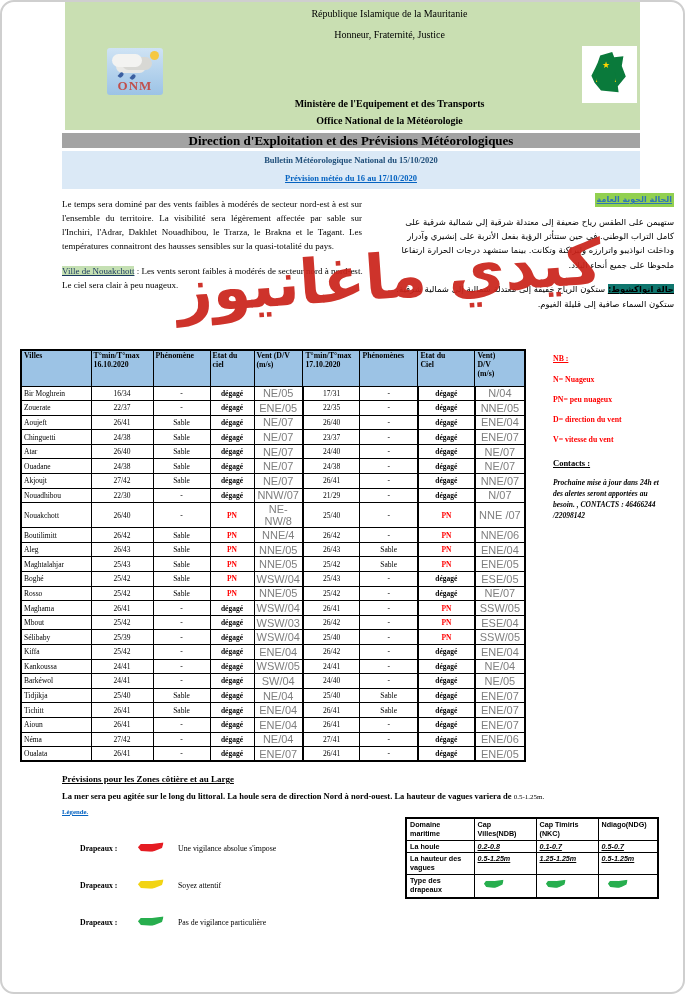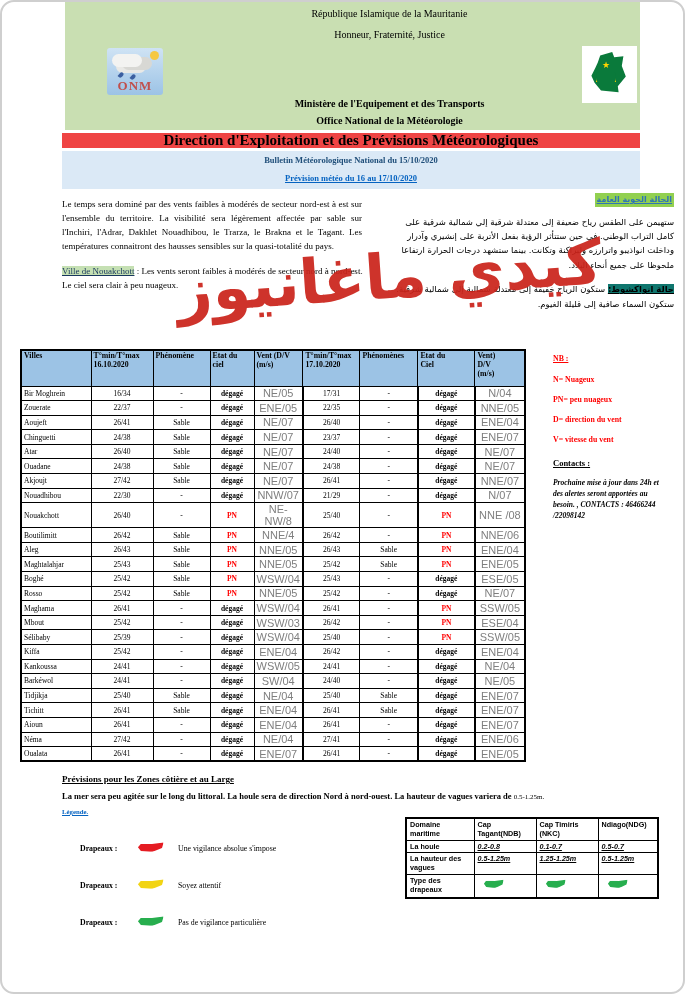--- a/index.html
+++ b/index.html
@@ -35,21 +35,21 @@
               clip-path:polygon(28% 10%, 58% 2%, 63% 14%, 86% 12%, 82% 34%, 92% 58%, 72% 80%, 74% 94%, 30% 90%, 14% 72%, 6% 56%, 16% 38%, 22% 26%);
               filter:drop-shadow(2px -1px 0 #d21f26) drop-shadow(-1px 1px 0 #d21f26); }
   .mr-star { position:absolute; left:20px; top:14px; color:#ffd500; font-size:9px; }
   .mr-crescent { position:absolute; left:14px; top:26px; width:20px; height:10px; overflow:hidden; }
   .mr-crescent .outer { position:absolute; left:0; top:0; width:20px; height:20px;
               border-radius:50%; background:#ffd500; }
   .mr-crescent .inner { position:absolute; left:0; top:-5px; width:20px; height:20px;
               border-radius:50%; background:#0a7a3b; }
 
   .blue-bar { position:absolute; left:60px; top:131px; width:578px; height:15px;
-              background:#ef4444; text-align:center; font-weight:bold; font-size:15px;
+              background:#a3a3a3; text-align:center; font-weight:bold; font-size:13px;
               line-height:15px; }
   .bulletin-box { position:absolute; left:60px; top:149px; width:578px; height:38px;
               background:#dbe9f6; text-align:center; }
   .bulletin-title { margin-top:4px; color:#1f4e79; font-weight:bold; font-size:8.5px; }
   .bulletin-link  { display:inline-block; margin-top:8px; color:#0563c1; font-weight:bold;
               font-size:8.5px; text-decoration:underline; cursor:pointer; }
 
   
   .fr-para { position:absolute; left:60px; top:196px; width:300px; font-size:9px;
              line-height:1.55; text-align:justify; }
@@ -294,21 +294,21 @@
         </tr>
         <tr>
           <td class="c-city">Nouakchott</td>
           <td class="c-temp">26/40</td>
           <td class="c-pheno">-</td>
           <td class="c-etat red">PN</td>
           <td class="c-vent">NE-NW/8</td>
           <td class="c-temp bl2">25/40</td>
           <td class="c-pheno">-</td>
           <td class="c-etat bl2 red">PN</td>
-          <td class="c-vent bl2">NNE /08</td>
+          <td class="c-vent bl2">NNE /07</td>
         </tr>
         <tr>
           <td class="c-city">Boutilimitt</td>
           <td class="c-temp">26/42</td>
           <td class="c-pheno">Sable</td>
           <td class="c-etat red">PN</td>
           <td class="c-vent">NNE/4</td>
           <td class="c-temp bl2">26/42</td>
           <td class="c-pheno">-</td>
           <td class="c-etat bl2 red">PN</td>
@@ -509,21 +509,21 @@
       <col style="width:68px">
         <col style="width:62px">
         <col style="width:62px">
         <col style="width:60px">
     </colgroup>
     <thead>
         <tr>
           <th style="white-space: pre-line;">Domaine
 maritime</th>
           <th style="white-space: pre-line;">Cap
-Tagant(NDB)</th>
+Villes(NDB)</th>
           <th style="white-space: pre-line;">Cap Timiris
 (NKC)</th>
           <th style="white-space: pre-line;">Ndiago(NDG)</th>
         </tr>
       </thead>
     <tbody>
         <tr class="mrow-houle">
           <td>La houle</td>
           <td>0.2-0.8</td>
           <td>0.1-0.7</td>

